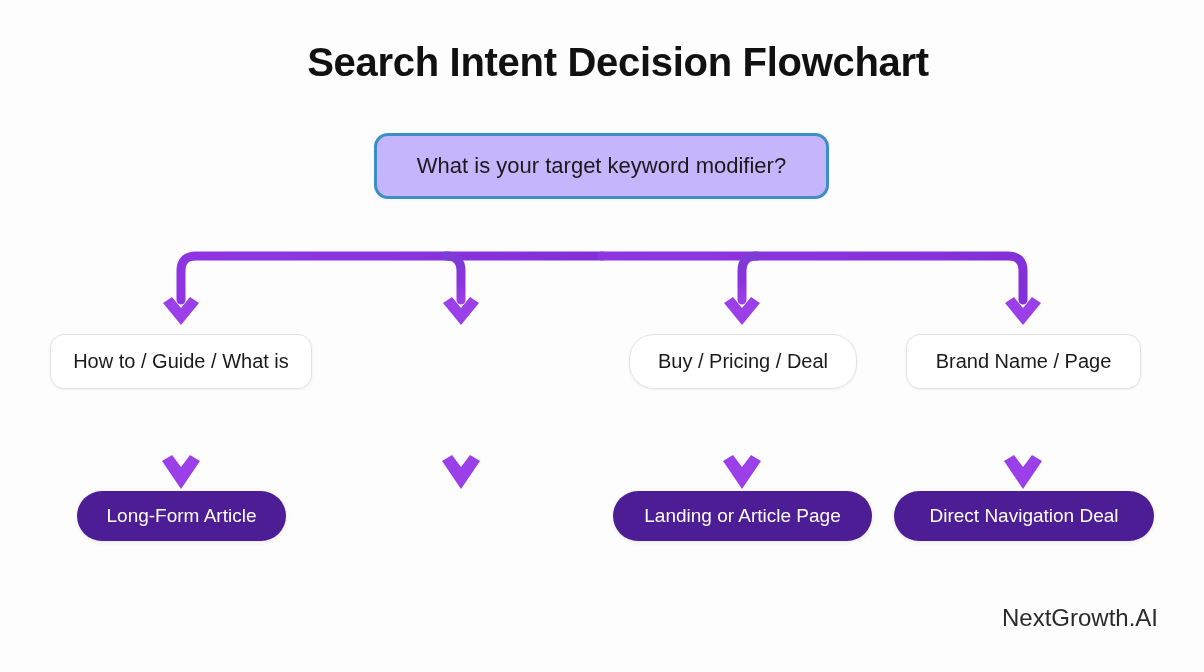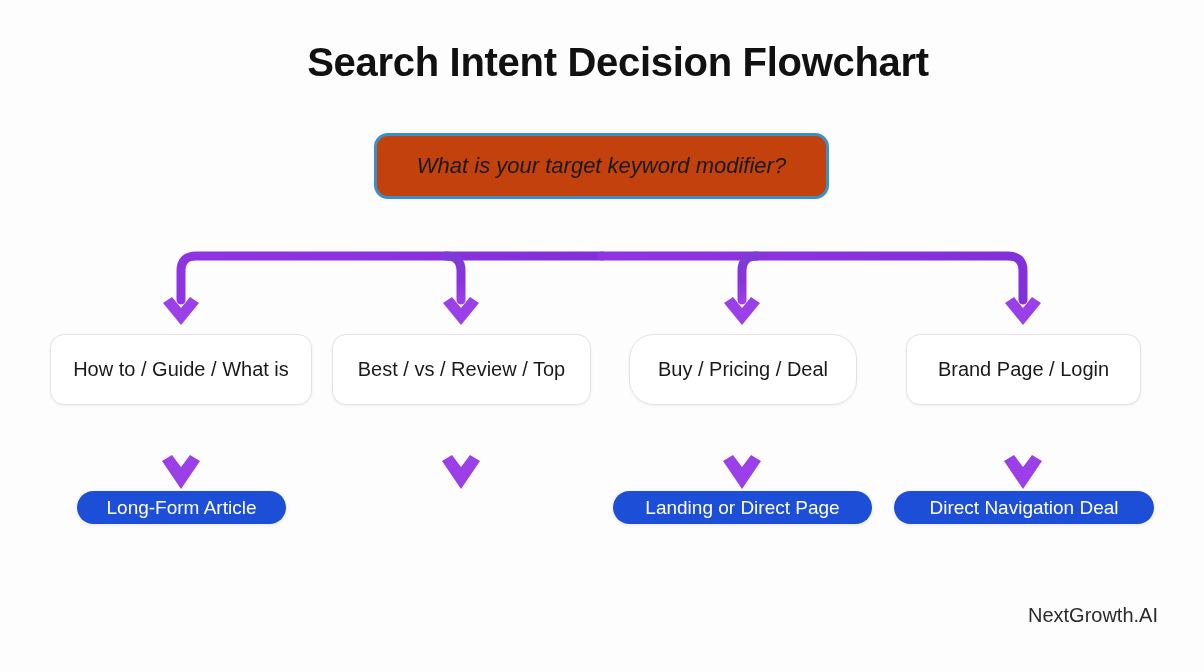--- a/index.html
+++ b/index.html
@@ -48,77 +48,76 @@
   
   .root-node {
     position: absolute;
     left: 374px;
     top: 133px;
     width: 455px;
     height: 66px;
     box-sizing: border-box;
     border: 3px solid #3b8fc4;
     border-radius: 14px;
-    background: #c2410c;
+    background: #c4b5fd;
     display: flex;
     align-items: center;
     justify-content: center;
     font-size: 22px;
     color: #1a1a1a;
     box-shadow: 0 1px 3px rgba(0,0,0,0.05);
-    font-style: italic;
   }
 
   
   .mod-box {
     position: absolute;
     top: 334px;
-    height: 71px;
+    height: 55px;
     box-sizing: border-box;
     border: 1.5px solid #e3e3e3;
     border-radius: 14px;
     background: #ffffff;
     display: flex;
     align-items: center;
     justify-content: center;
     font-size: 20px;
     color: #1a1a1a;
     box-shadow: 0 1px 3px rgba(0,0,0,0.06);
   }
   .mod-box.c1 { left: 50px;  width: 262px; }
   .mod-box.c2 { left: 332px; width: 259px; }
   .mod-box.c3 { left: 629px; width: 228px; border-radius: 25px; }
   .mod-box.c4 { left: 906px; width: 235px; }
 
   
   .pill {
     position: absolute;
     top: 491px;
-    height: 33px;
+    height: 50px;
     box-sizing: border-box;
     border-radius: 25px;
-    background: #1d4ed8;
+    background: #4c1d95;
     display: flex;
     align-items: center;
     justify-content: center;
     font-size: 19px;
     color: #ffffff;
     box-shadow: 0 1px 4px rgba(0,0,0,0.10);
   }
   .pill.c1 { left: 77px;  width: 209px; }
   .pill.c2 { left: 332px; width: 259px; }
   .pill.c3 { left: 613px; width: 259px; }
   .pill.c4 { left: 894px; width: 260px; }
 
   
   .watermark {
     position: absolute;
     right: 46px;
     top: 604px;
-    font-size: 20px;
+    font-size: 24px;
     color: #2b2b2b;
   }
 </style>
 </head>
 <body>
 
 <div id="canvas">
 
   <div class="title">Search Intent Decision Flowchart</div>
 
@@ -162,35 +161,32 @@
     <path d="M 1004 461 L 1023 489 L 1042 461 L 1032 455 L 1023 467 L 1014 455 Z" fill="#9b3fe8"></path>
   </svg>
 
   <div class="root-node">
     <span>What is your target keyword modifier?</span>
   </div>
 
   <div class="mod-box c1">
     <span>How to / Guide / What is</span>
   </div>
-  <div class="mod-box c2">
-    <span>Best / vs / Review / Top</span>
-  </div>
   <div class="mod-box c3">
     <span>Buy / Pricing / Deal</span>
   </div>
   <div class="mod-box c4">
-    <span>Brand Page / Login</span>
+    <span>Brand Name / Page</span>
   </div>
 
   <div class="pill c1">
     <span>Long-Form Article</span>
   </div>
   <div class="pill c3">
-    <span>Landing or Direct Page</span>
+    <span>Landing or Article Page</span>
   </div>
   <div class="pill c4">
     <span>Direct Navigation Deal</span>
   </div>
 
   <div class="watermark">NextGrowth.AI</div>
 
 </div>
 
 </body></html>

